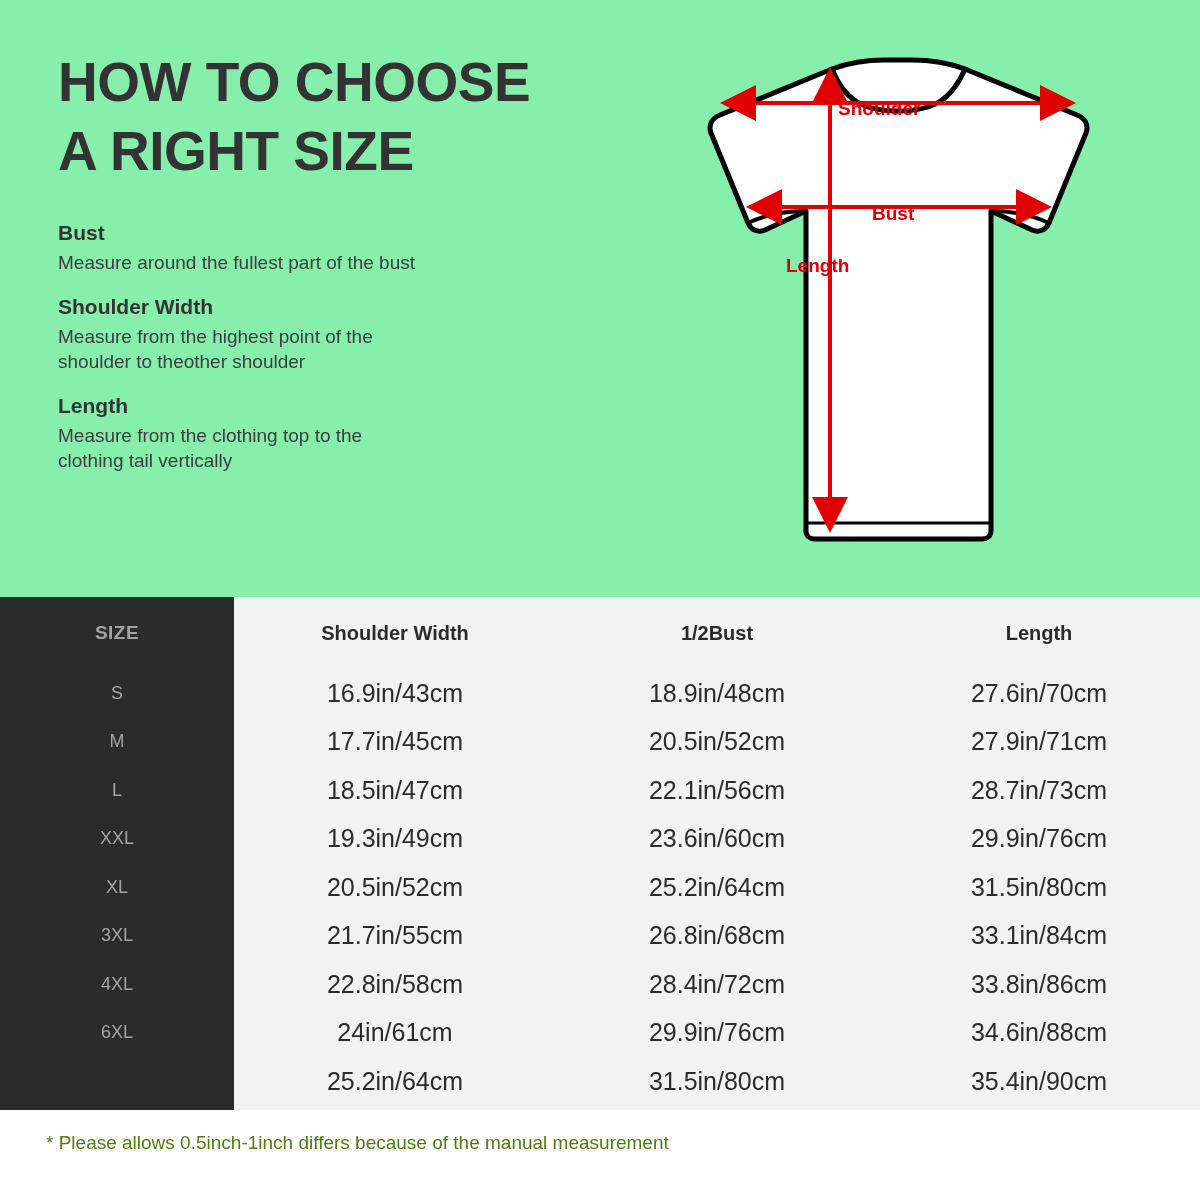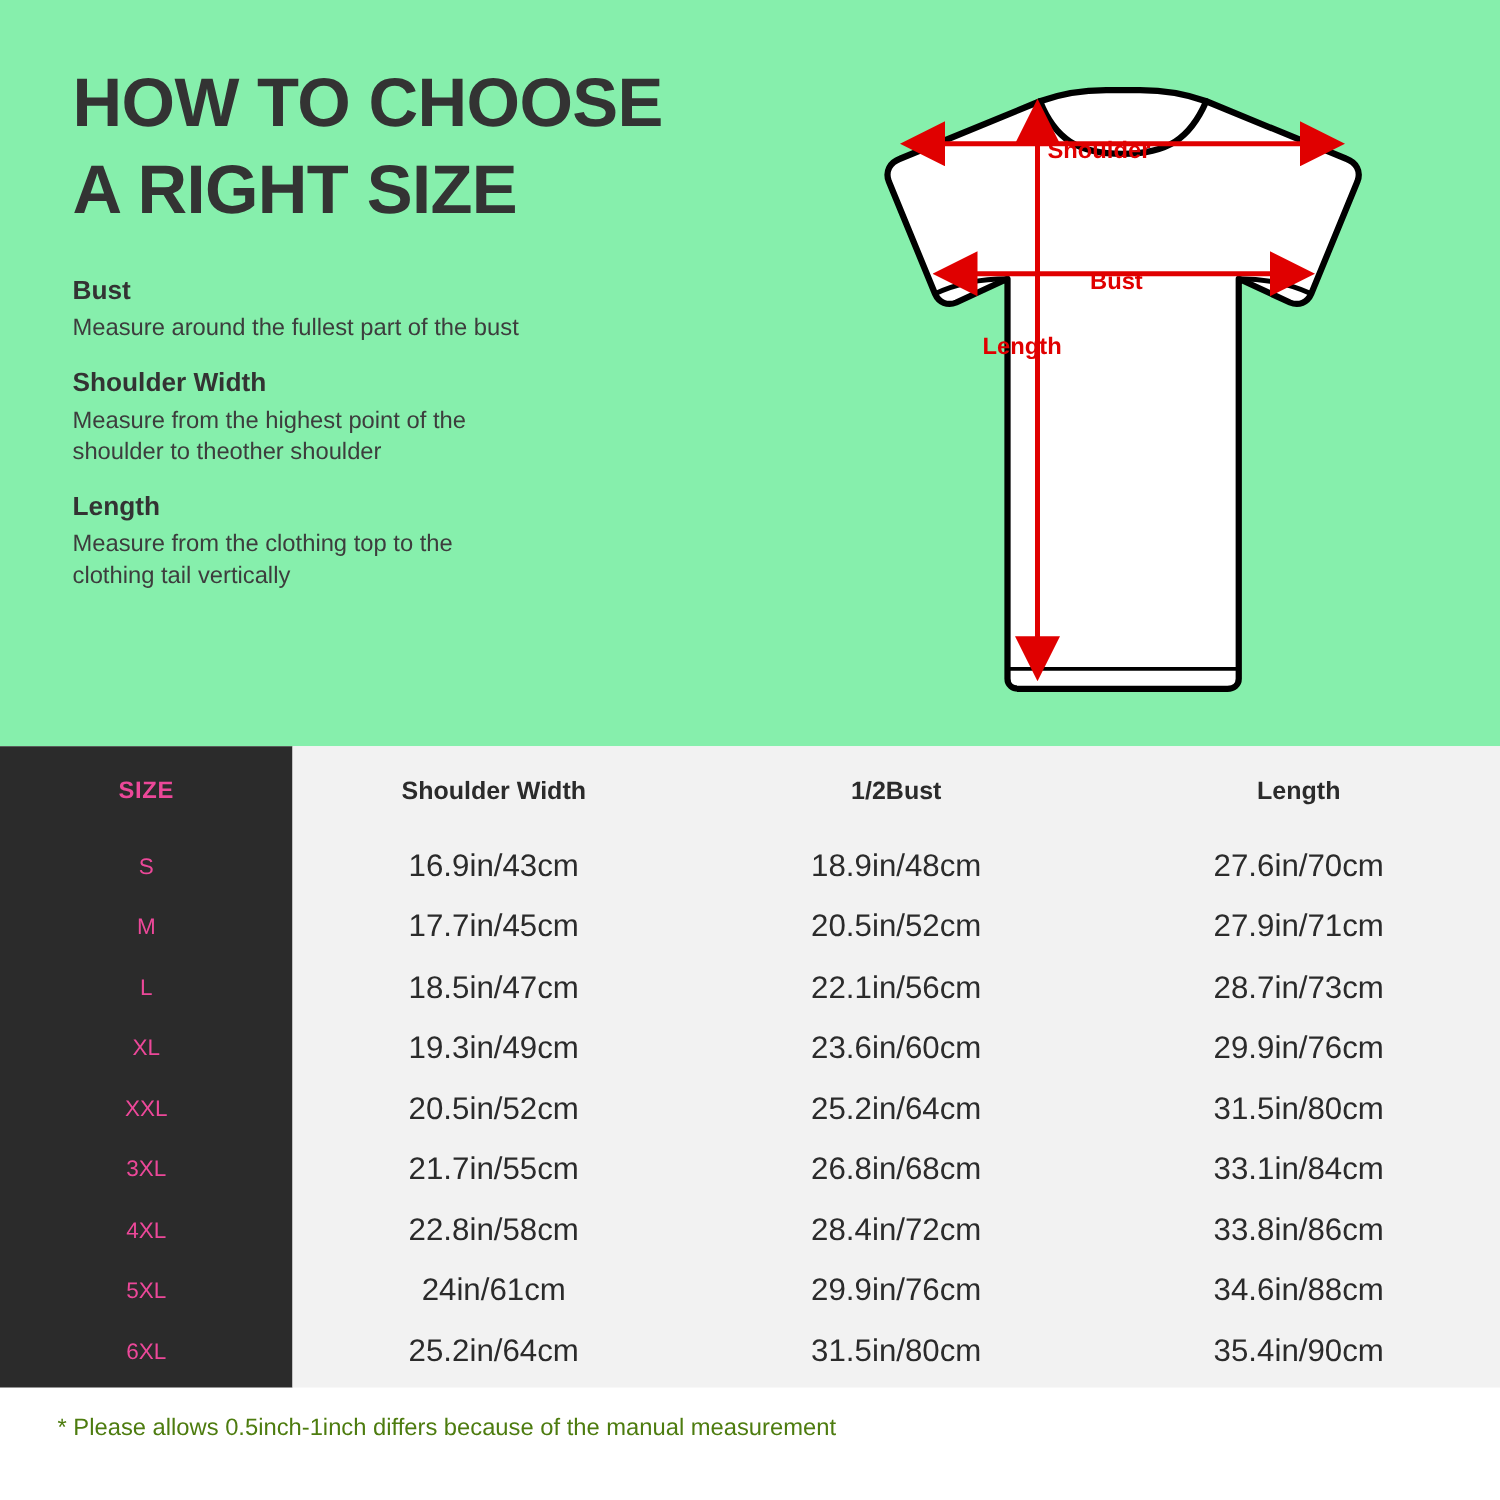--- a/index.html
+++ b/index.html
@@ -56,21 +56,21 @@
     font-size: 19px;
     line-height: 1.32;
     color: #3d3d3d;
     white-space: pre-line;
   }
 
   
   #shirt-diagram {
     position: absolute;
     left: 600px;
-    top: 27px;
+    top: 15px;
     width: 560px;
     height: 560px;
   }
   #shirt-diagram svg {
     display: block;
   }
 
   .dim-label {
     position: absolute;
     color: #e00000;
@@ -87,21 +87,21 @@
     position: absolute;
     left: 0;
     top: 597px;
     width: 1200px;
     height: 513px;
     display: flex;
   }
   #size-col {
     width: 234px;
     background: #2b2b2b;
-    color: #ec4899;
+    color: #a3a3a3;
     flex: 0 0 234px;
   }
   #data-cols {
     flex: 1 1 auto;
     background: #f2f2f2;
   }
   .trow {
     display: flex;
     height: 48.5px;
     align-items: center;
@@ -217,25 +217,24 @@
   </div>
 </div>
 
 <div id="size-table">
 
   <div id="size-col">
     <div class="trow header">SIZE</div>
     <div class="trow">S</div>
     <div class="trow">M</div>
     <div class="trow">L</div>
+    <div class="trow">XXL</div>
     <div class="trow">XL</div>
-    <div class="trow">XXL</div>
     <div class="trow">3XL</div>
     <div class="trow">4XL</div>
-    <div class="trow">5XL</div>
     <div class="trow">6XL</div>
   </div>
 
   <div id="data-cols">
     <div class="trow header">
       <div class="cell">Shoulder Width</div>
       <div class="cell">1/2Bust</div>
       <div class="cell">Length</div>
     </div>
 

